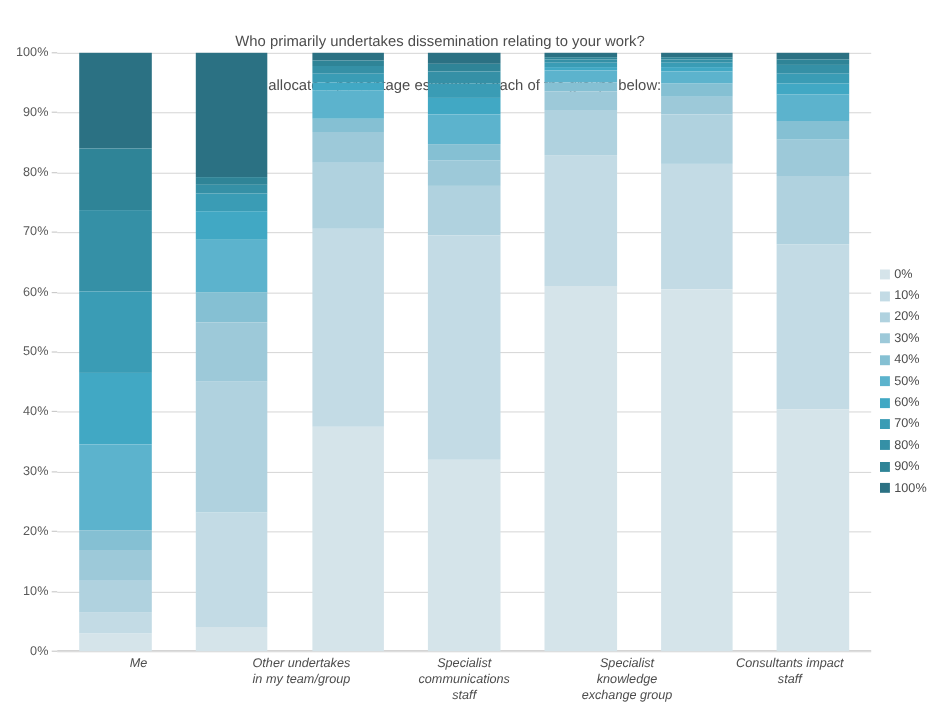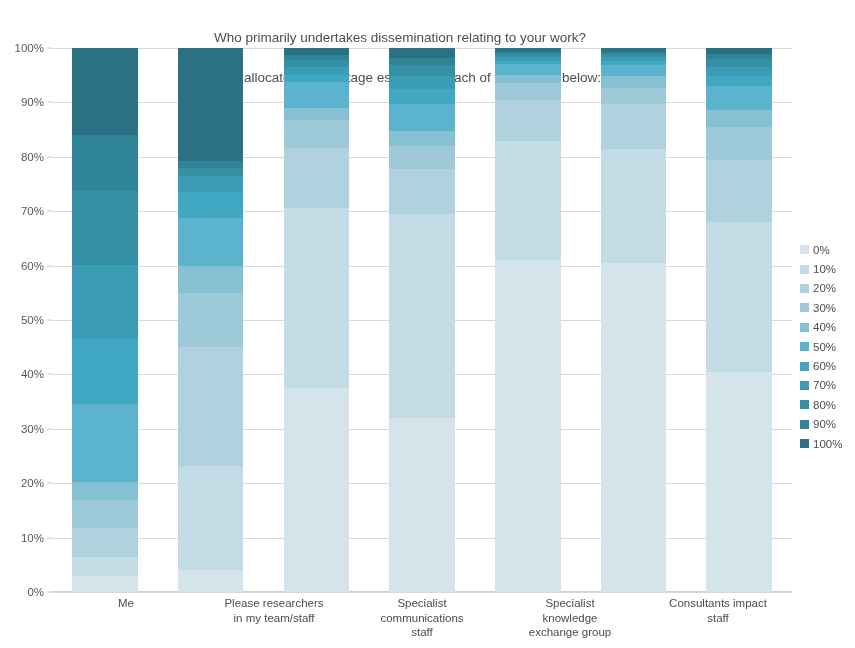--- a/index.html
+++ b/index.html
@@ -105,20 +105,21 @@
     width: 740px;
     display: flex;
   }
   .xlabel {
     flex: 1 1 0;
     text-align: center;
     font-size: 11.5px;
     line-height: 14.5px;
     color: #4d4d4d;
     padding: 0 2px;
+    font-style: italic;
   }
 
   
   #legend {
     position: absolute;
     left: 800px;
     top: 240px;
     width: 55px;
   }
   .legend-row {
@@ -294,22 +295,22 @@
           </div>
         </div>
       </div>
   </div>
 
   <div id="xlabels">
       <div class="xlabel">
         <div>Me</div>
       </div>
       <div class="xlabel">
-        <div>Please researchers</div>
-        <div>in my team/staff</div>
+        <div>Other undertakes</div>
+        <div>in my team/group</div>
       </div>
       <div class="xlabel">
         <div>Specialist</div>
         <div>communications</div>
         <div>staff</div>
       </div>
       <div class="xlabel">
         <div>Specialist</div>
         <div>knowledge</div>
         <div>exchange group</div>

